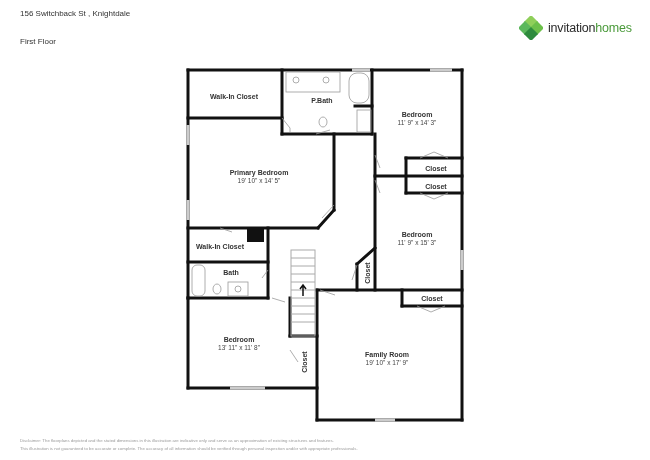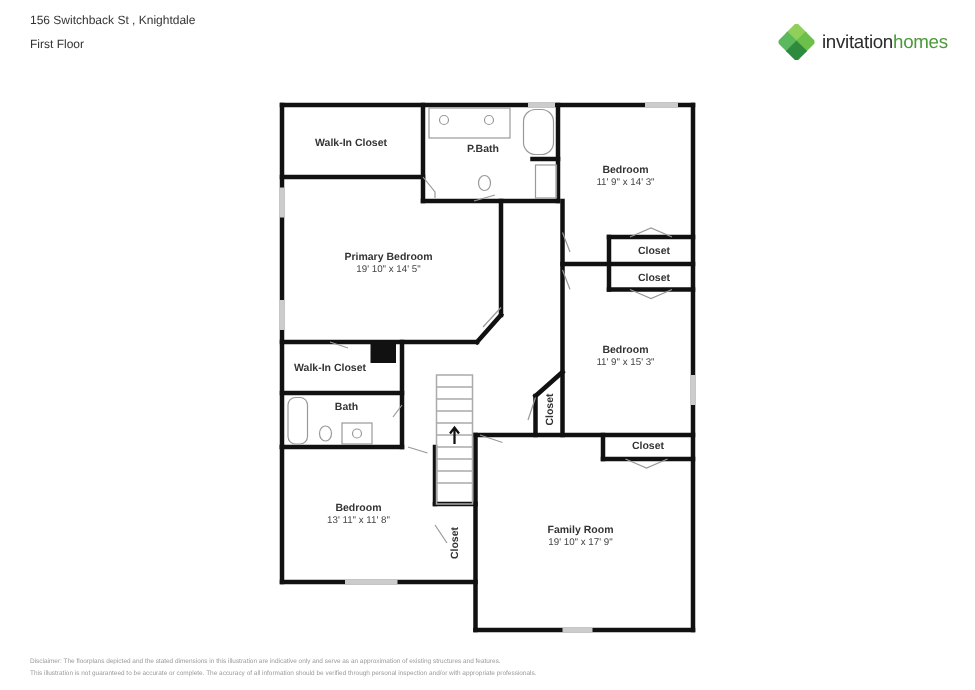--- a/index.html
+++ b/index.html
@@ -3,21 +3,21 @@
   <meta charset="utf-8">
   <style>
     html, body { margin: 0; padding: 0; }
     body {
       width: 650px; height: 460px; background: #ffffff;
       position: relative; overflow: hidden;
       font-family: "Liberation Sans", sans-serif; color: #222;
     }
     .hdr { position: absolute; left: 20px; font-size: 8px; color: #333; }
     #addr { top: 9px; }
-    #floor { top: 25px; }
+    #floor { top: 37px; }
     .logo { position: absolute; left: 519px; top: 15px; height: 26px; display: flex; align-items: center; }
     .logo-text { font-size: 12.5px; margin-left: 5px; letter-spacing: -0.2px; }
     .logo-text .a { color: #2b2b2b; }
     .logo-text .b { color: #4a9a3a; }
     svg.plan { position: absolute; left: 0; top: 0; }
     .lbl { position: absolute; text-align: center; transform: translate(-50%, -50%); white-space: nowrap; }
     .lbl .n { font-size: 7px; font-weight: bold; color: #333; display: block; }
     .lbl .d { font-size: 6.5px; color: #444; display: block; margin-top: 1px; }
     .vert { transform: translate(-50%, -50%) rotate(-90deg); }
     .disc { position: absolute; left: 20px; font-size: 4.3px; color: #9a9a9a; }

